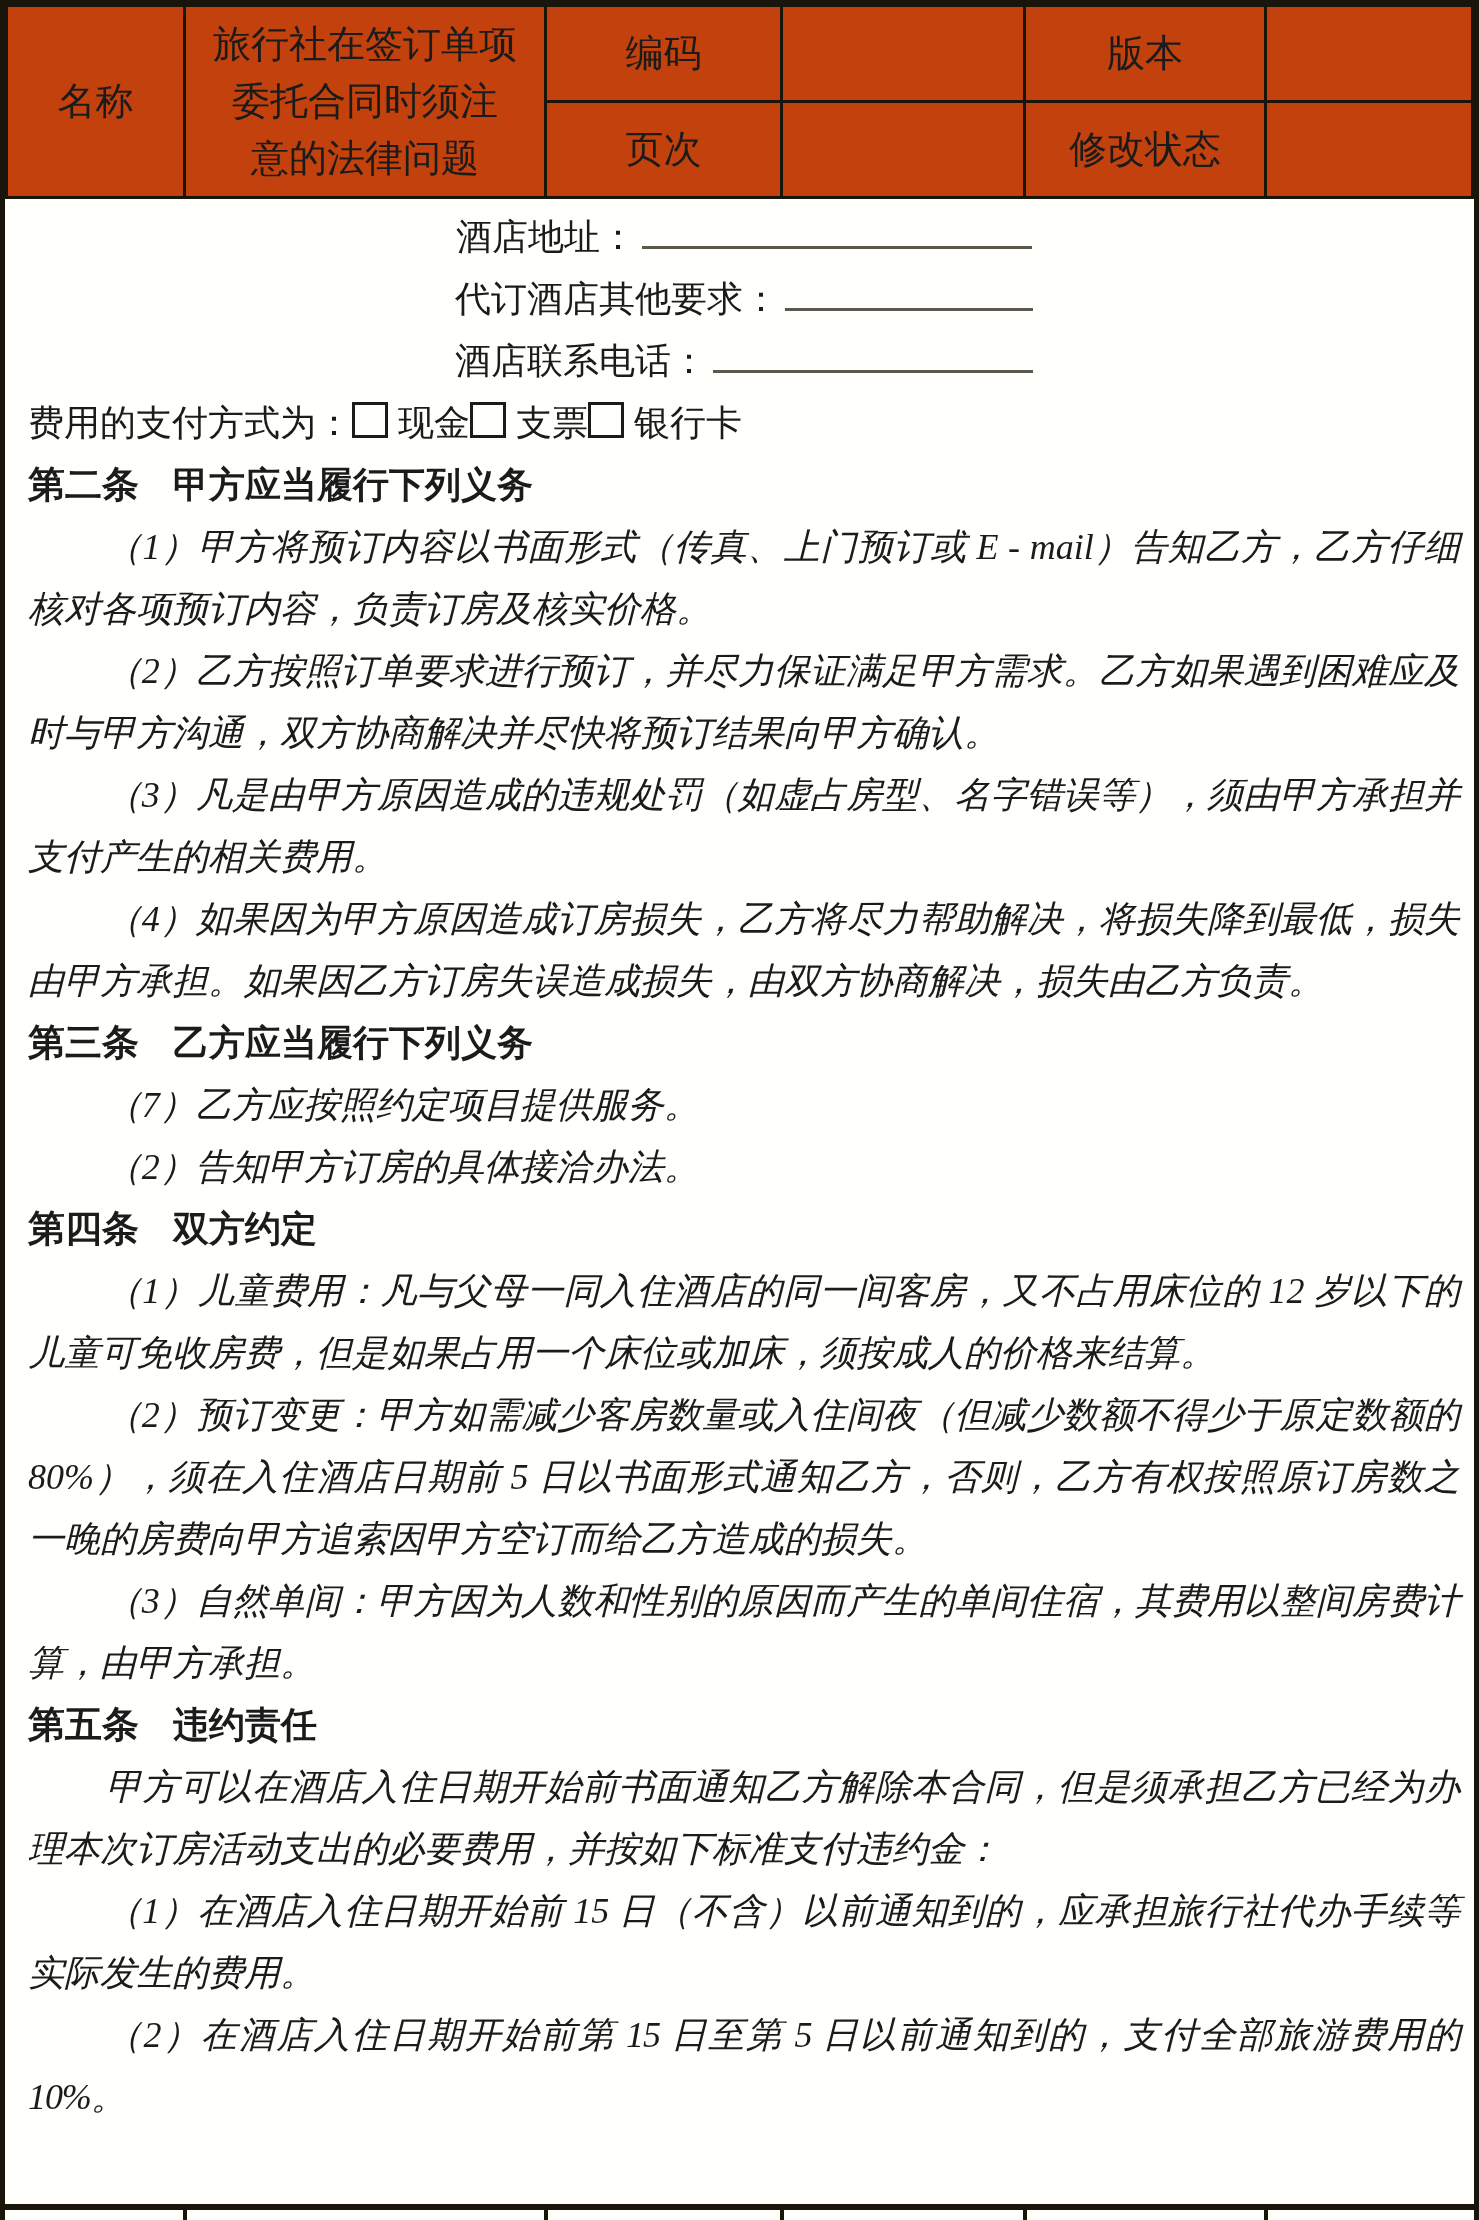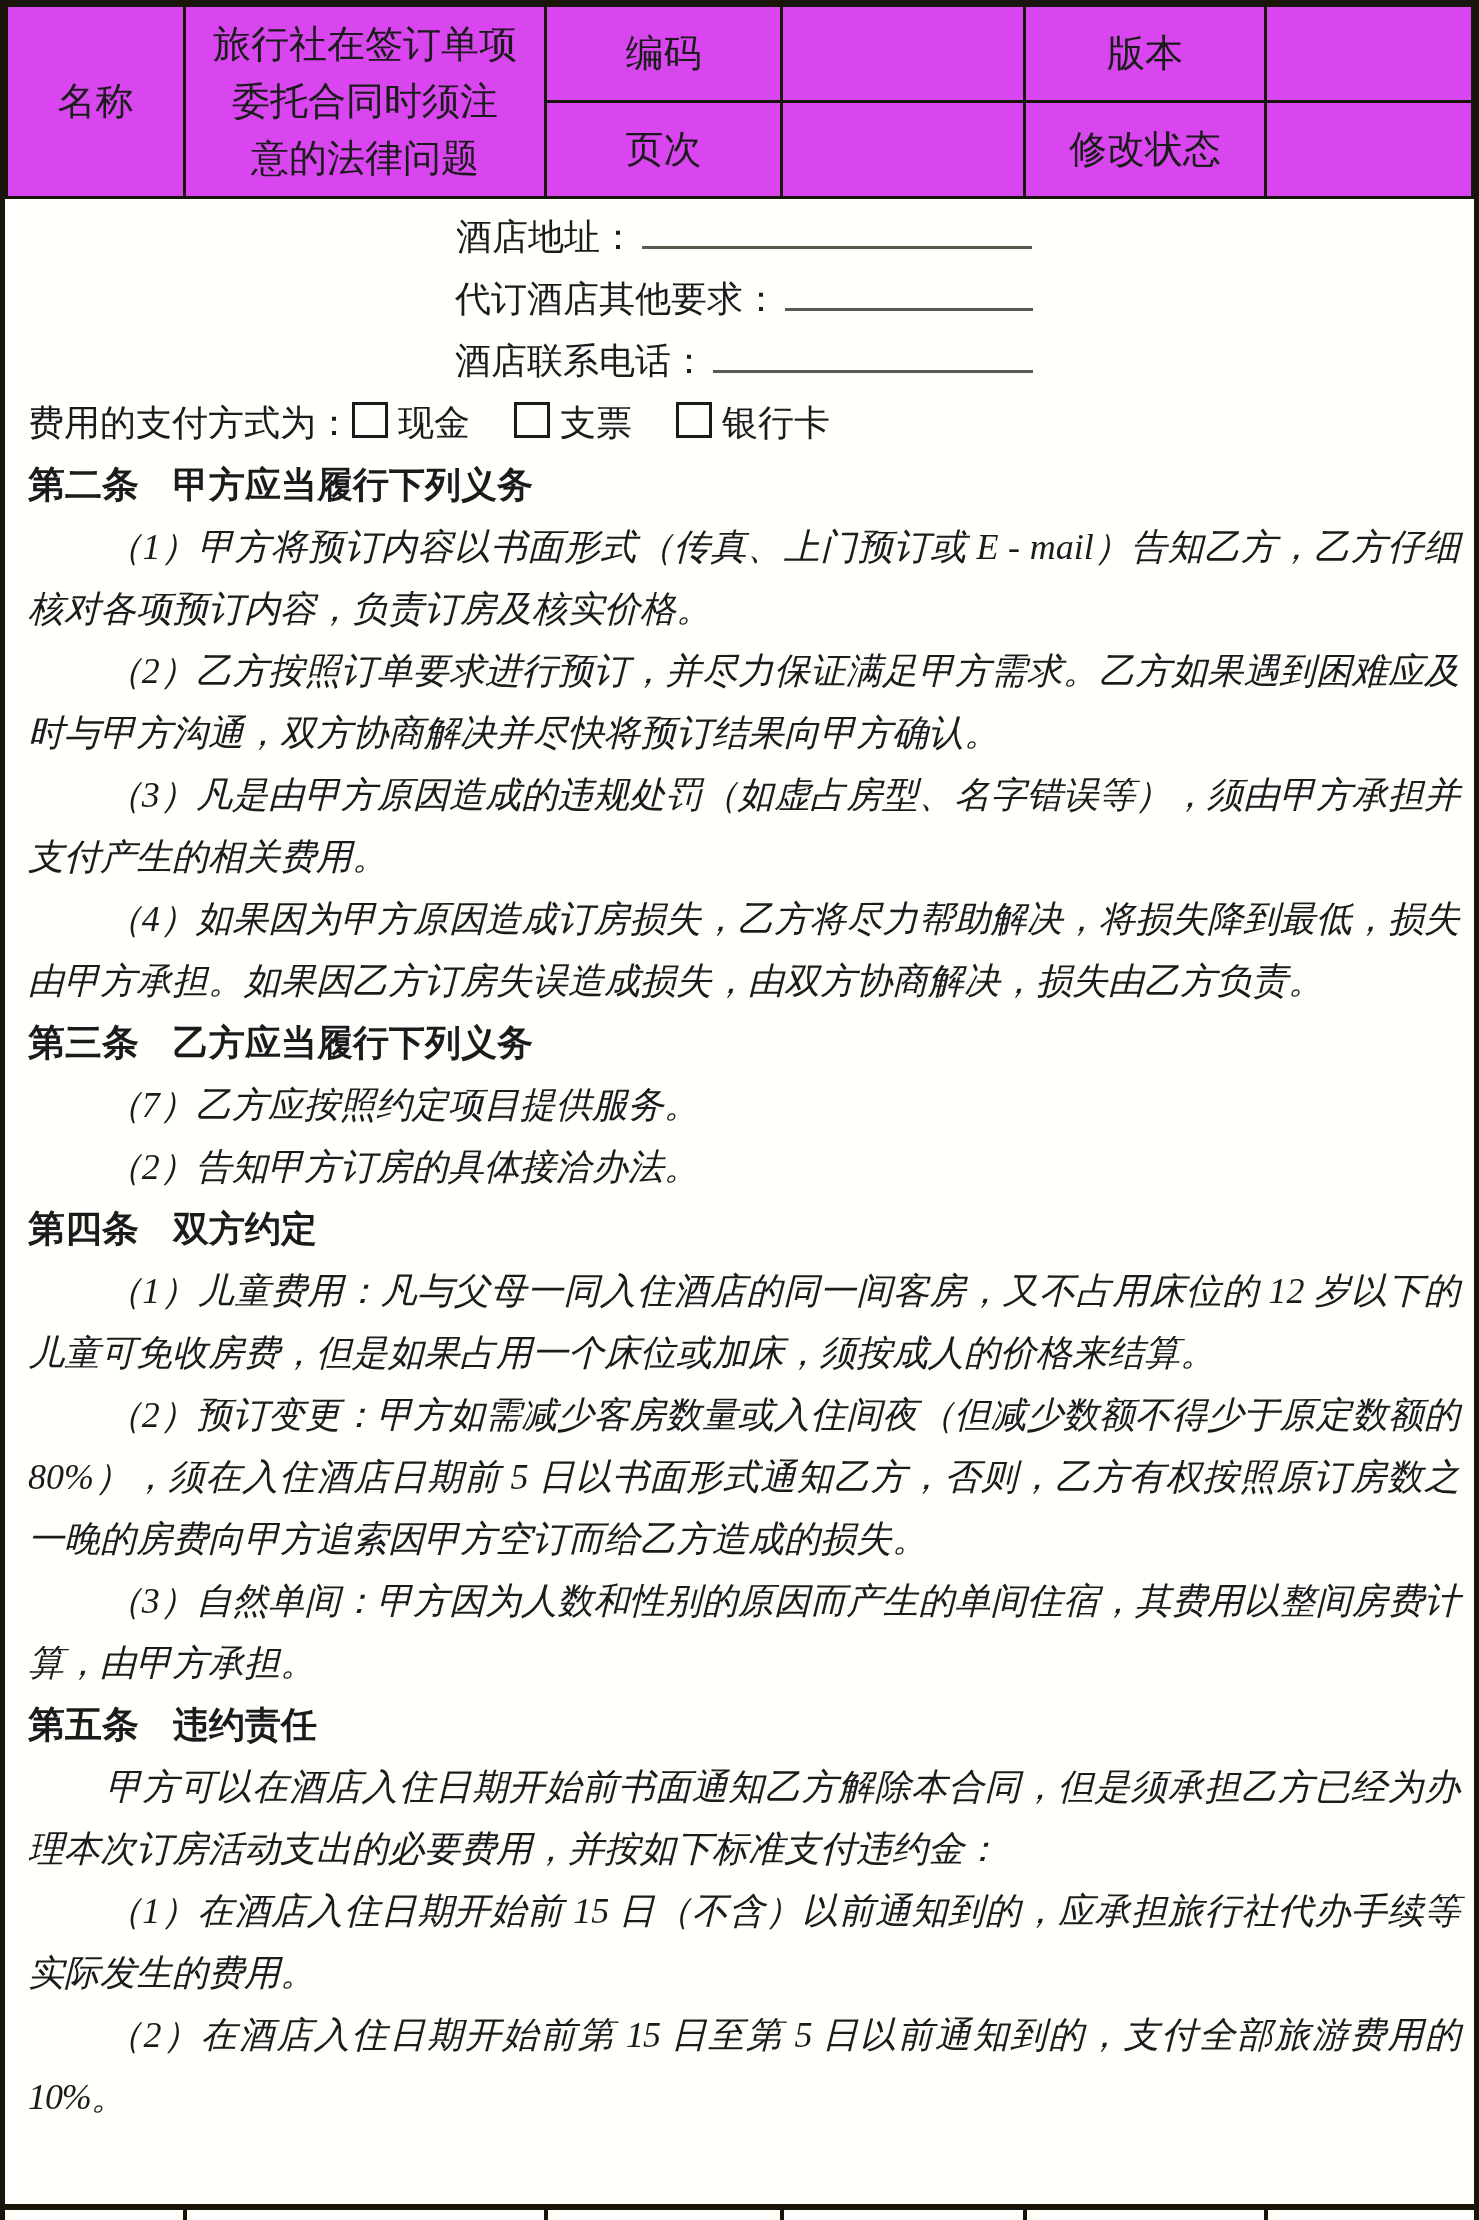--- a/index.html
+++ b/index.html
@@ -20,40 +20,40 @@
   .stub{top:2210px;width:4px;height:10px;}
   .stub1{left:183px;} .stub2{left:544px;} .stub3{left:780px;}
   .stub4{left:1023px;} .stub5{left:1264px;}
 
   
   table.hdr{
     position:absolute;top:4px;left:5px;
     width:1469px;border-collapse:collapse;table-layout:fixed;
   }
   table.hdr td{
-    border:3px solid #1a150b;background:#d946ef;
+    border:3px solid #1a150b;background:#c2410c;
     text-align:center;vertical-align:middle;
     font-size:38px;height:93px;padding:0;
   }
   td.title-cell div{line-height:57px;font-size:38px;}
 
   
   .bodytext{
     position:absolute;top:196px;left:5px;right:5px;
     padding:10px 14px 0 23px;
     font-size:36px;line-height:62px;
     text-align:justify;
   }
   .bodytext p{margin:0;}
   .field{margin-left:72px;text-align:center;}
   .fill{display:inline-block;height:1em;border-bottom:3px solid #5c584e;margin-left:6px;}
   .w1{width:390px;} .w2{width:320px;} .w3{width:248px;}
   .payment{margin-left:72px;text-align:left;}
   .opt{white-space:nowrap;}
-  .opt + .opt{margin-left:44px;}
+  .opt + .opt{}
   .cb{
     display:inline-block;width:30px;height:30px;
     border:3px solid #1b1b1b;vertical-align:-3px;margin-right:10px;
     background:#fffffc;
   }
   .heading{margin-left:72px;text-align:left;}
   .hno{
     font-family:"Liberation Sans","DejaVu Sans",sans-serif;
     font-weight:700;font-size:37px;
   }

